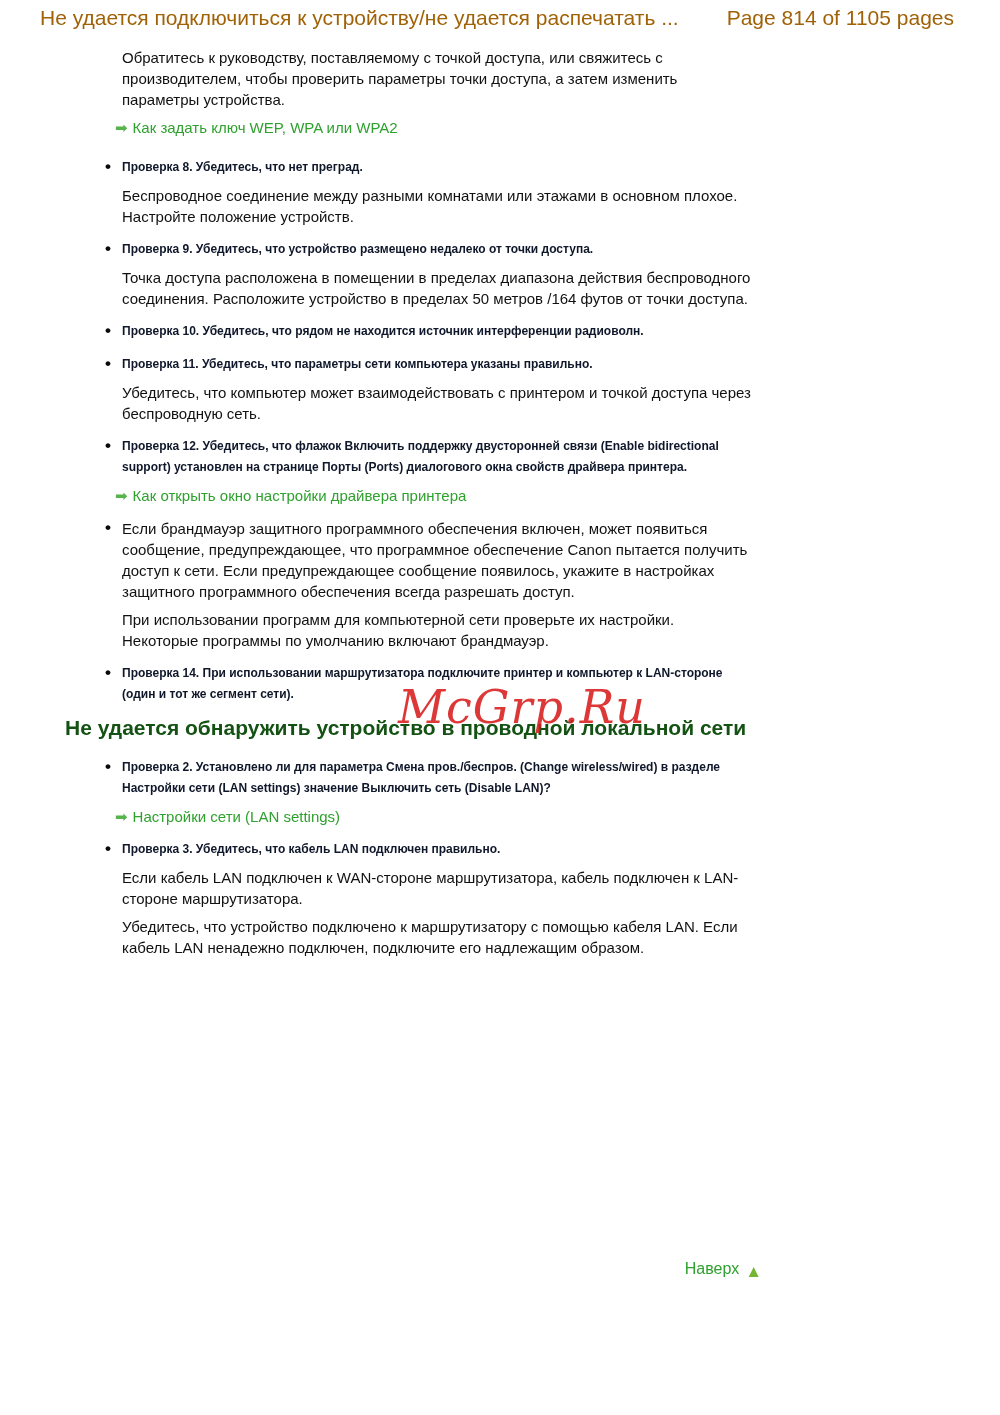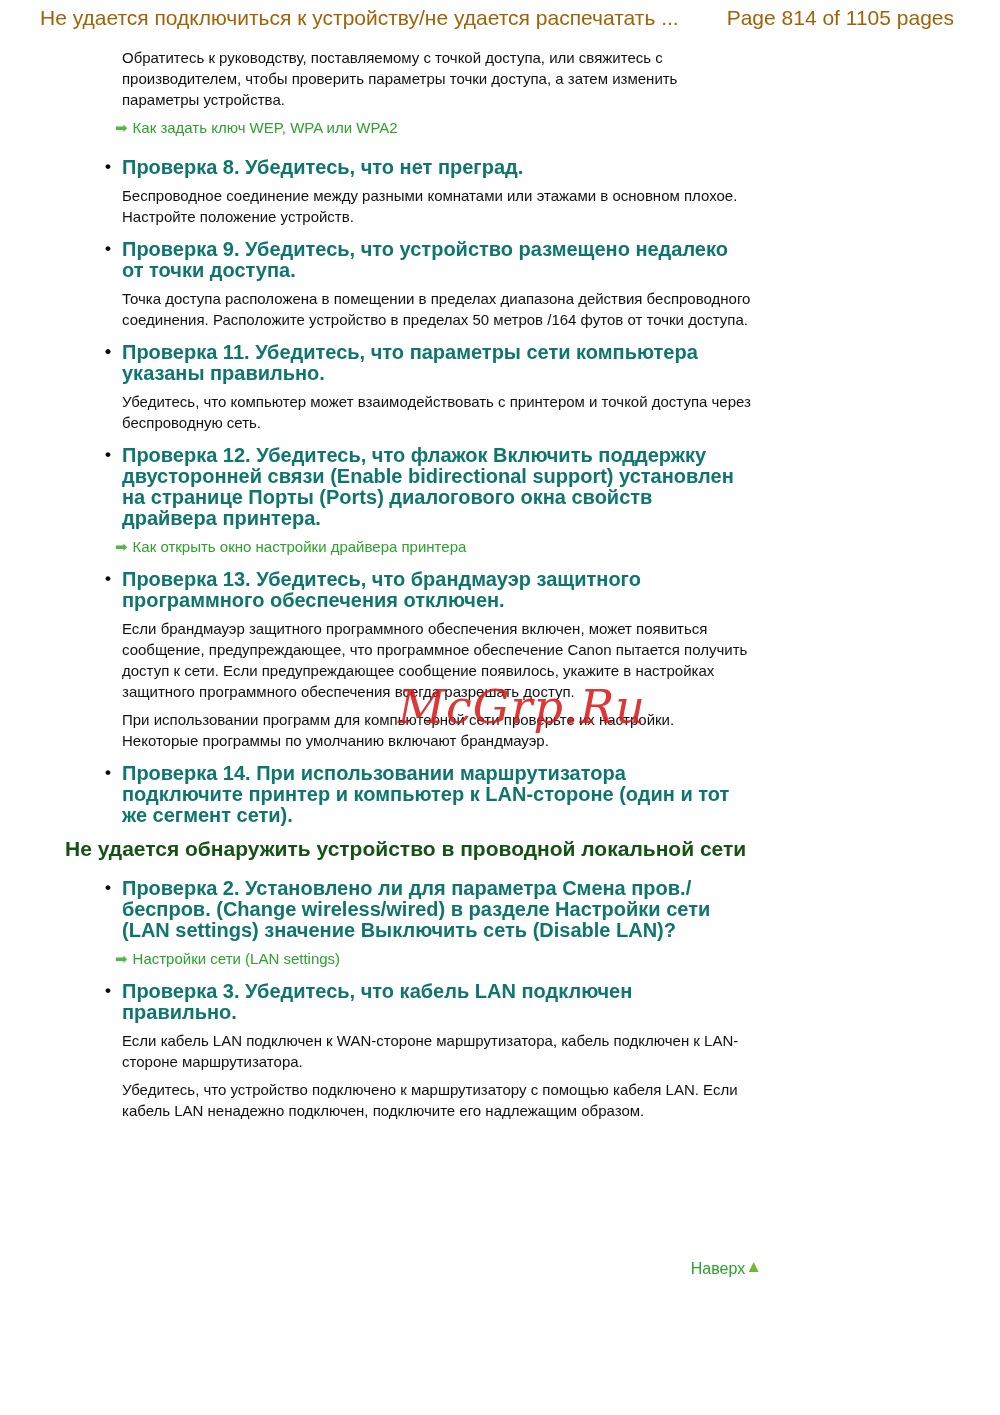--- a/index.html
+++ b/index.html
@@ -71,23 +71,23 @@
     content: "\2022";
     position: absolute;
     left: -17px;
     top: -1px;
     font-size: 17px;
     font-weight: bold;
     color: #0a0a0a;
   }
   .check-title {
     font-weight: bold;
-    font-size: 20px;
+    font-size: 12px;
     line-height: 21px;
-    color: #0f766e;
+    color: #0f172a;
   }
 
   
   .section-heading {
     margin: 9px 0 0 65px;
     font-size: 21px;
     line-height: 22px;
     font-weight: bold;
     color: #145214;
   }
@@ -110,22 +110,22 @@
   
   .back-top-row {
     position: absolute;
     top: 1258px;
     left: 122px;
     width: 640px;
     text-align: right;
   }
   .back-top-link {
     display: inline-flex;
-    align-items: flex-start;
-    gap: 0;
+    align-items: flex-end;
+    gap: 6px;
     color: #2ea12e;
     font-size: 16px;
     line-height: 22px;
     text-decoration: none;
   }
   .triangle-up {
     color: #74b634;
     font-size: 17px;
     line-height: 1;
   }
@@ -152,37 +152,37 @@
       <div class="check-title">Проверка 8. Убедитесь, что нет преград.</div>
       <p>Беспроводное соединение между разными комнатами или этажами в основном плохое. Настройте положение устройств.</p>
     </li>
 
     <li class="check">
       <div class="check-title">Проверка 9. Убедитесь, что устройство размещено недалеко от точки доступа.</div>
       <p>Точка доступа расположена в помещении в пределах диапазона действия беспроводного соединения. Расположите устройство в пределах 50 метров /164 футов от точки доступа.</p>
     </li>
 
     <li class="check">
+      <div class="check-title">Проверка 10. Убедитесь, что рядом не находится источник интерференции радиоволн.</div>
     </li>
 
     <li class="check">
       <div class="check-title">Проверка 11. Убедитесь, что параметры сети компьютера указаны правильно.</div>
       <p>Убедитесь, что компьютер может взаимодействовать с принтером и точкой доступа через беспроводную сеть.</p>
     </li>
 
     <li class="check">
       <div class="check-title">Проверка 12. Убедитесь, что флажок Включить поддержку двусторонней связи (Enable bidirectional support) установлен на странице Порты (Ports) диалогового окна свойств драйвера принтера.</div>
       <a class="link-row" href="#">
         <span class="link-arrow">➡</span>
         <span>Как открыть окно настройки драйвера принтера</span>
       </a>
     </li>
 
     <li class="check">
-      <div class="check-title">Проверка 13. Убедитесь, что брандмауэр защитного программного обеспечения отключен.</div>
       <p>Если брандмауэр защитного программного обеспечения включен, может появиться сообщение, предупреждающее, что программное обеспечение Canon пытается получить доступ к сети. Если предупреждающее сообщение появилось, укажите в настройках защитного программного обеспечения всегда разрешать доступ.</p>
       <p>При использовании программ для компьютерной сети проверьте их настройки. Некоторые программы по умолчанию включают брандмауэр.</p>
     </li>
 
     <li class="check">
       <div class="check-title">Проверка 14. При использовании маршрутизатора подключите принтер и компьютер к LAN-стороне (один и тот же сегмент сети).</div>
     </li>
 
   </ul>
 </div>

